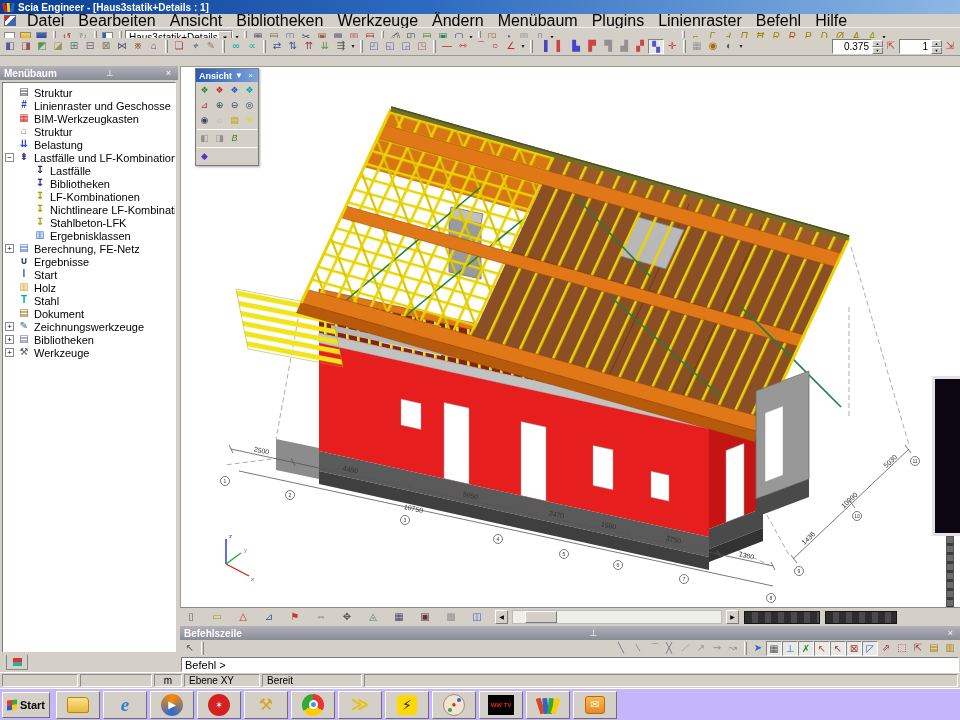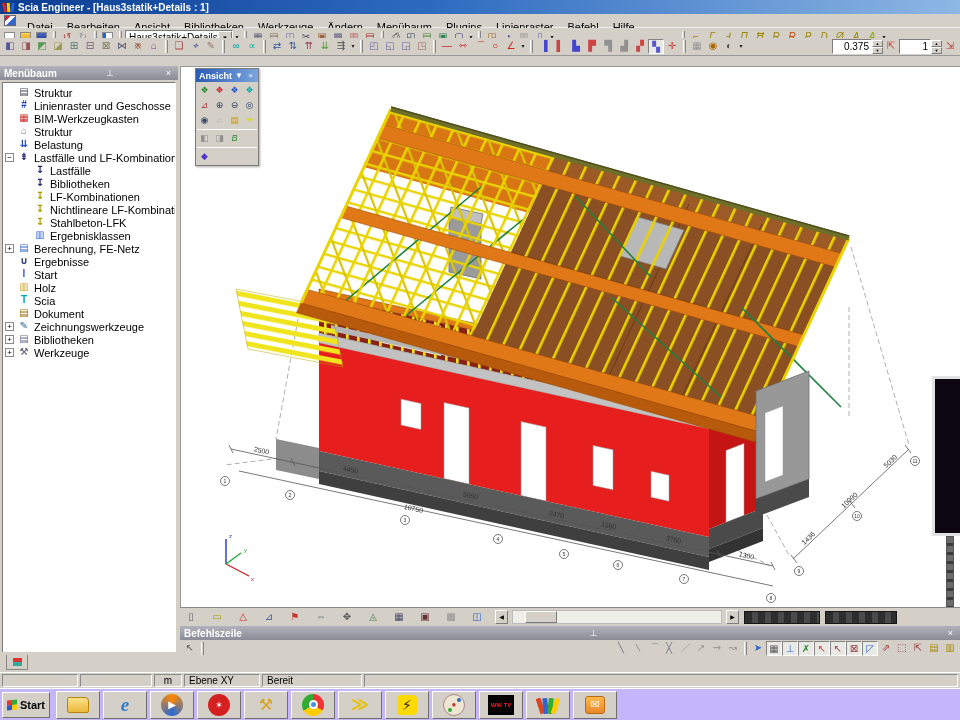--- a/index.html
+++ b/index.html
@@ -5,21 +5,21 @@
 *{box-sizing:border-box;margin:0;padding:0}
 html,body{width:960px;height:720px;overflow:hidden}
 body{position:relative;background:#d4d0c8;font-family:"Liberation Sans","DejaVu Sans",sans-serif;font-size:11px;color:#000;cursor:default}
 .abs{position:absolute}
 
 .titlebar{left:0;top:0;width:960px;height:14px;background:linear-gradient(90deg,#0b3d91,#2e6bc0 45%,#8db7e4);color:#fff;display:flex;align-items:center;gap:4px;padding:0 3px;font-weight:bold;font-size:10px}
 .appico{width:11px;height:11px;position:relative;flex:0 0 11px}
 .appico b{position:absolute;width:3px;height:9px;top:1px}
 .menubar{left:0;top:14px;width:960px;height:14px;background:#d4d0c8;display:flex;align-items:center;border-bottom:1px solid #eee}
 .mdico{width:12px;height:11px;margin:0 4px;background:linear-gradient(135deg,#d23 30%,#fff 30% 55%,#36c 55%);border:1px solid #667}
-.mi{padding:7px 7px;font-size:11px;height:13px;line-height:13px}
+.mi{padding:0 7px;font-size:16px;height:13px;line-height:13px}
 
 .tb{left:0;width:960px;background:#d4d0c8;display:flex;align-items:center;padding:0 2px}
 .tb1{top:28px;height:20px;border-bottom:1px solid #bbb}
 .tb2{top:38px;height:18px;border-bottom:1px solid #999}
 .grip{width:3px;height:13px;border-left:1px solid #fff;border-right:1px solid #868686;margin:0 3px;flex:0 0 3px}
 .tbi{width:16px;height:15px;position:relative;display:inline-block;flex:0 0 16px;font-size:10px;line-height:14px;text-align:center;color:var(--g,#334)}
 .tbi::before{content:attr(data-glyph)}
 .tbi.blk::after{content:"";position:absolute;left:2px;top:2px;right:3px;bottom:3px;background:var(--a,#ffe080);border:1px solid #8a8a8a}
 .tbi.off{opacity:.4}
 .tbi.on{background:#e9e9e6;border:1px solid;border-color:#858585 #fff #fff #858585}
@@ -316,21 +316,21 @@
         <span>Start</span>
       </div>
     <div class="trow">
         <span class="noexp"></span>
         <span class="tico" data-glyph="▥" style="color:#d0a020"></span>
         <span>Holz</span>
       </div>
     <div class="trow">
         <span class="noexp"></span>
         <span class="tico" data-glyph="T" style="color:#0aa"></span>
-        <span>Scia</span>
+        <span>Stahl</span>
       </div>
     <div class="trow">
         <span class="noexp"></span>
         <span class="tico" data-glyph="▤" style="color:#960"></span>
         <span>Dokument</span>
       </div>
     <div class="trow">
         <span class="exp pl"></span>
         <span class="tico" data-glyph="✎" style="color:#369"></span>
         <span>Zeichnungswerkzeuge</span>
@@ -610,20 +610,23 @@
     <i class="tbi on" data-glyph="↖" style="--g:#c33"></i>
     <i class="tbi on" data-glyph="↖" style="--g:#933"></i>
     <i class="tbi on" data-glyph="⊠" style="--g:#933"></i>
     <i class="tbi on" data-glyph="◸" style="--g:#36c"></i>
     <i class="tbi" data-glyph="⇗" style="--g:#933"></i>
     <i class="tbi" data-glyph="⬚" style="--g:#933"></i>
     <i class="tbi" data-glyph="⇱" style="--g:#933"></i>
     <i class="tbi" data-glyph="▤" style="--g:#a80"></i>
     <i class="tbi" data-glyph="▥" style="--g:#a80"></i>
   </div>
+  <div class="cmdinput">
+    <input type="text" value="Befehl &gt;" style="">
+  </div>
 </div>
 
 <div class="abs statusbar">
   <span class="scell" style="width:76px"></span>
   <span class="scell" style="width:72px"></span>
   <span class="scell" style="width:28px;text-align:center">m</span>
   <span class="scell" style="width:76px">Ebene XY</span>
   <span class="scell" style="width:100px">Bereit</span>
   <span class="scell" style="flex:1"></span>
 </div>

